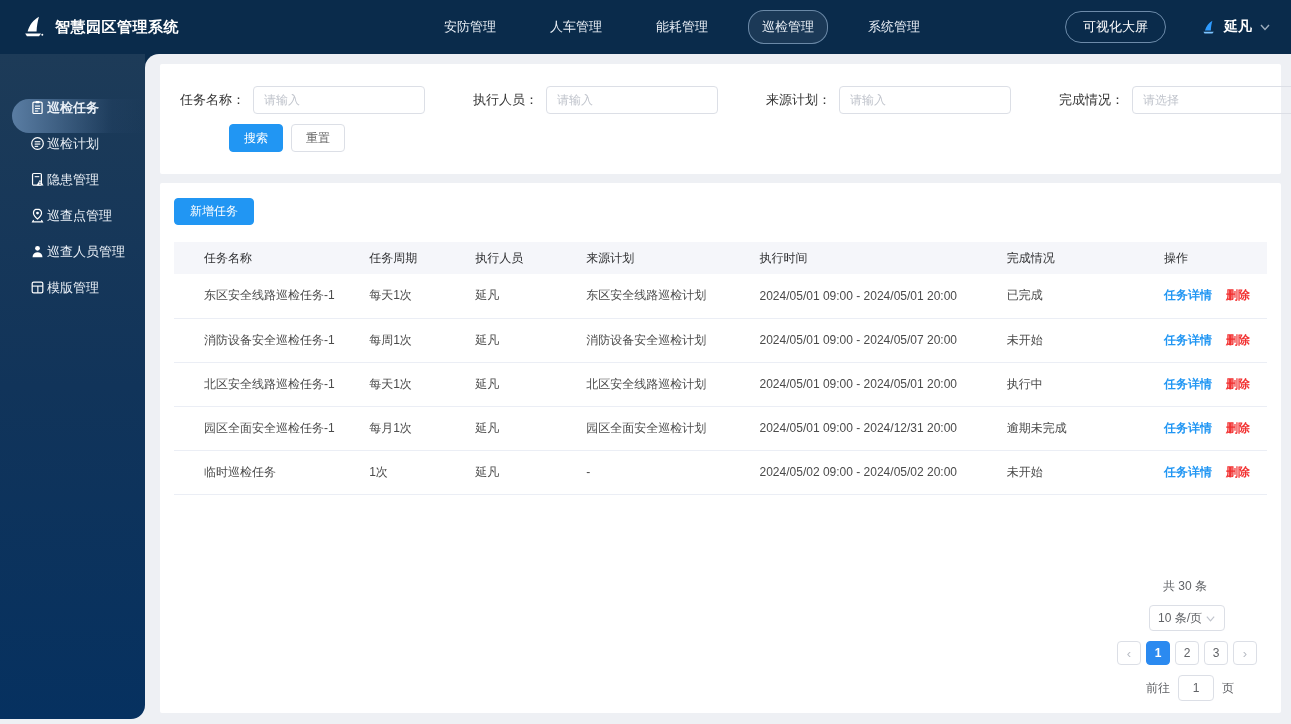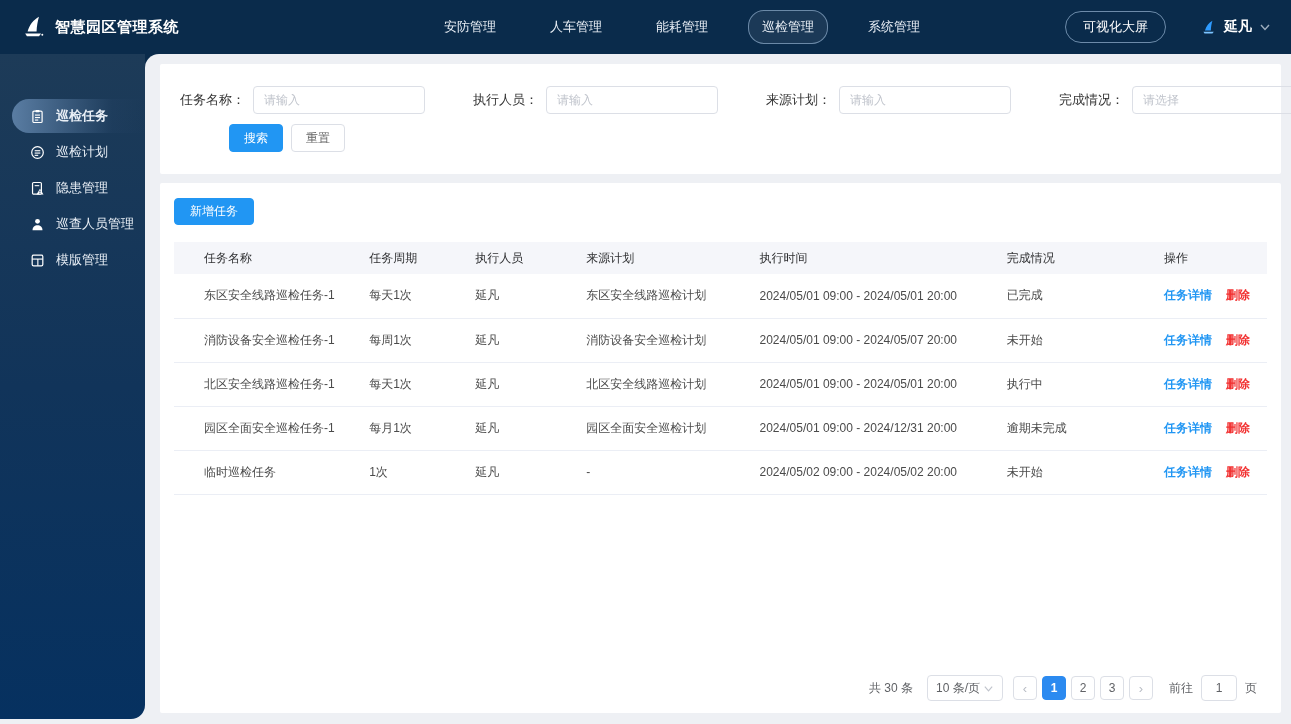--- a/index.html
+++ b/index.html
@@ -43,21 +43,21 @@
 
   
   .sidebar {
     position:absolute; left:0; top:54px; width:145px; height:665px;
     background:linear-gradient(180deg,#1d3b58 0%,#11345a 50%,#063160 100%);
     border-bottom-right-radius:14px;
     padding-top:45px;
     z-index:4;
   }
   .side-item {
-    display:flex; align-items:center; gap:10px;
+    display:flex; align-items:flex-start; gap:1px;
     height:34px; margin:0 0 2px 12px; padding-left:17px;
     color:#e9eff6; font-size:13px; cursor:pointer;
     border-radius:17px 0 0 17px; white-space:nowrap;font-family:Liberation Mono, monospace;
   }
   .side-item.active {
     background:linear-gradient(90deg,#5a7da3 0%,rgba(40,70,105,.25) 75%,rgba(40,70,105,0) 100%);
     font-weight:bold;
   }
   .side-icon { width:17px; height:17px; flex:0 0 auto; }
 
@@ -113,21 +113,21 @@
   .c-stat  { width:157px; }
   .c-op    { width:109px; }
   .op-link { font-weight:bold; cursor:pointer; font-size:12px; }
   .op-detail { color:#2196f3; margin-right:14px; }
   .op-del { color:#f23030; }
 
   
   .pager {
     margin-top:auto; align-self:flex-end;
     display:flex; align-items:center; gap:10px;
-    color:#606266; font-size:12px; padding-right:10px;
+    color:#606266; font-size:12px; padding-right:10px;flex-direction:column;
   }
   .pg-total { margin-right:4px; }
   .pg-size {
     width:76px; height:26px; border:1px solid #dcdfe6; border-radius:4px;
     display:flex; align-items:center; justify-content:space-between;
     padding:0 8px; cursor:pointer; color:#606266;
   }
   .pg-group { display:flex; align-items:center; gap:5px; }
   .pg-btn {
     min-width:24px; height:24px; border:1px solid #dcdfe6; border-radius:4px;
@@ -202,20 +202,28 @@
       <rect x="5" y="3.5" width="12.5" height="16.5" rx="1.6" fill="none" stroke="#fff" stroke-width="1.7"></rect>
       <line x1="8" y1="8" x2="14.5" y2="8" stroke="#fff" stroke-width="1.5"></line>
       <path d="M15.5 12.5 L 20.5 20.5 L 10.5 20.5 Z" fill="#fff"></path>
       <line x1="15.5" y1="15" x2="15.5" y2="17.5" stroke="#12345a" stroke-width="1.4"></line>
       <circle cx="15.5" cy="19" r="0.8" fill="#12345a"></circle>
     </svg>
     <span>隐患管理</span>
   </div>
   <div class="side-item">
     <svg class="side-icon" viewBox="0 0 24 24">
+      <path d="M12 3 C 8.7 3, 6.3 5.4, 6.3 8.6 C 6.3 12.2, 12 17, 12 17 C 12 17, 17.7 12.2, 17.7 8.6 C 17.7 5.4, 15.3 3, 12 3 Z" fill="none" stroke="#fff" stroke-width="1.7"></path>
+      <circle cx="12" cy="8.6" r="2" fill="#fff"></circle>
+      <path d="M6.5 18.5 L 5 21 L 19 21 L 17.5 18.5" fill="none" stroke="#fff" stroke-width="1.6"></path>
+    </svg>
+    <span>巡查点管理</span>
+  </div>
+  <div class="side-item">
+    <svg class="side-icon" viewBox="0 0 24 24">
       <circle cx="12" cy="7.5" r="3.4" fill="#fff"></circle>
       <path d="M5 20 C 5 15.6, 8.1 13, 12 13 C 15.9 13, 19 15.6, 19 20 Z" fill="#fff"></path>
     </svg>
     <span>巡查人员管理</span>
   </div>
   <div class="side-item">
     <svg class="side-icon" viewBox="0 0 24 24">
       <rect x="4.5" y="4.5" width="15" height="15" rx="2" fill="none" stroke="#fff" stroke-width="1.7"></rect>
       <line x1="4.5" y1="10" x2="19.5" y2="10" stroke="#fff" stroke-width="1.6"></line>
       <line x1="12.5" y1="10" x2="12.5" y2="19.5" stroke="#fff" stroke-width="1.6"></line>

